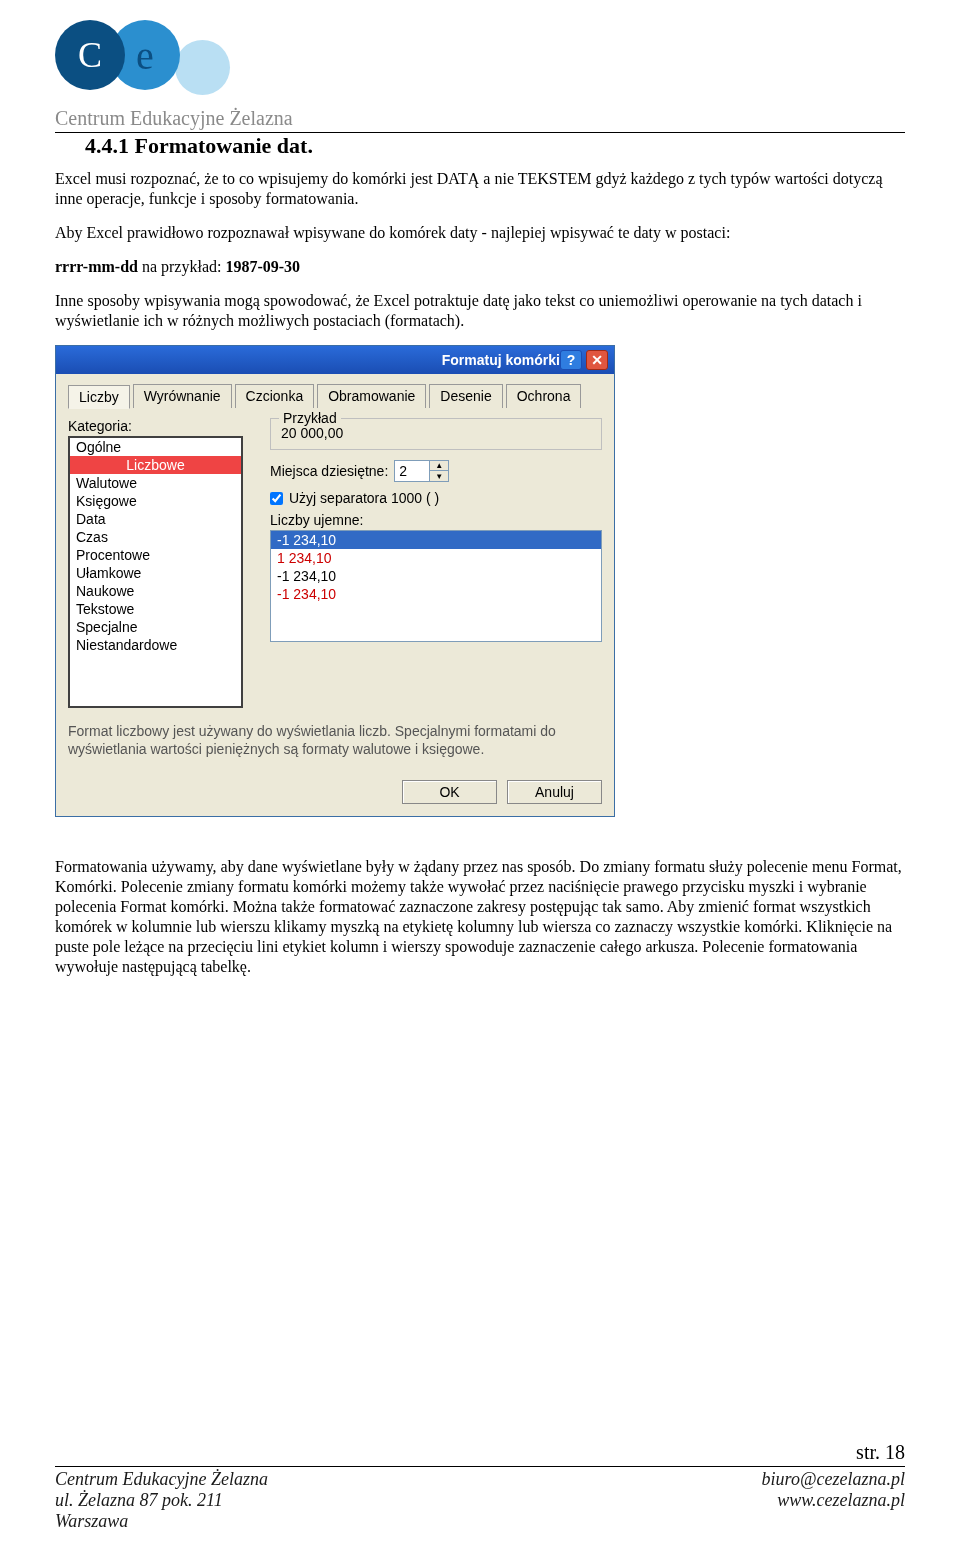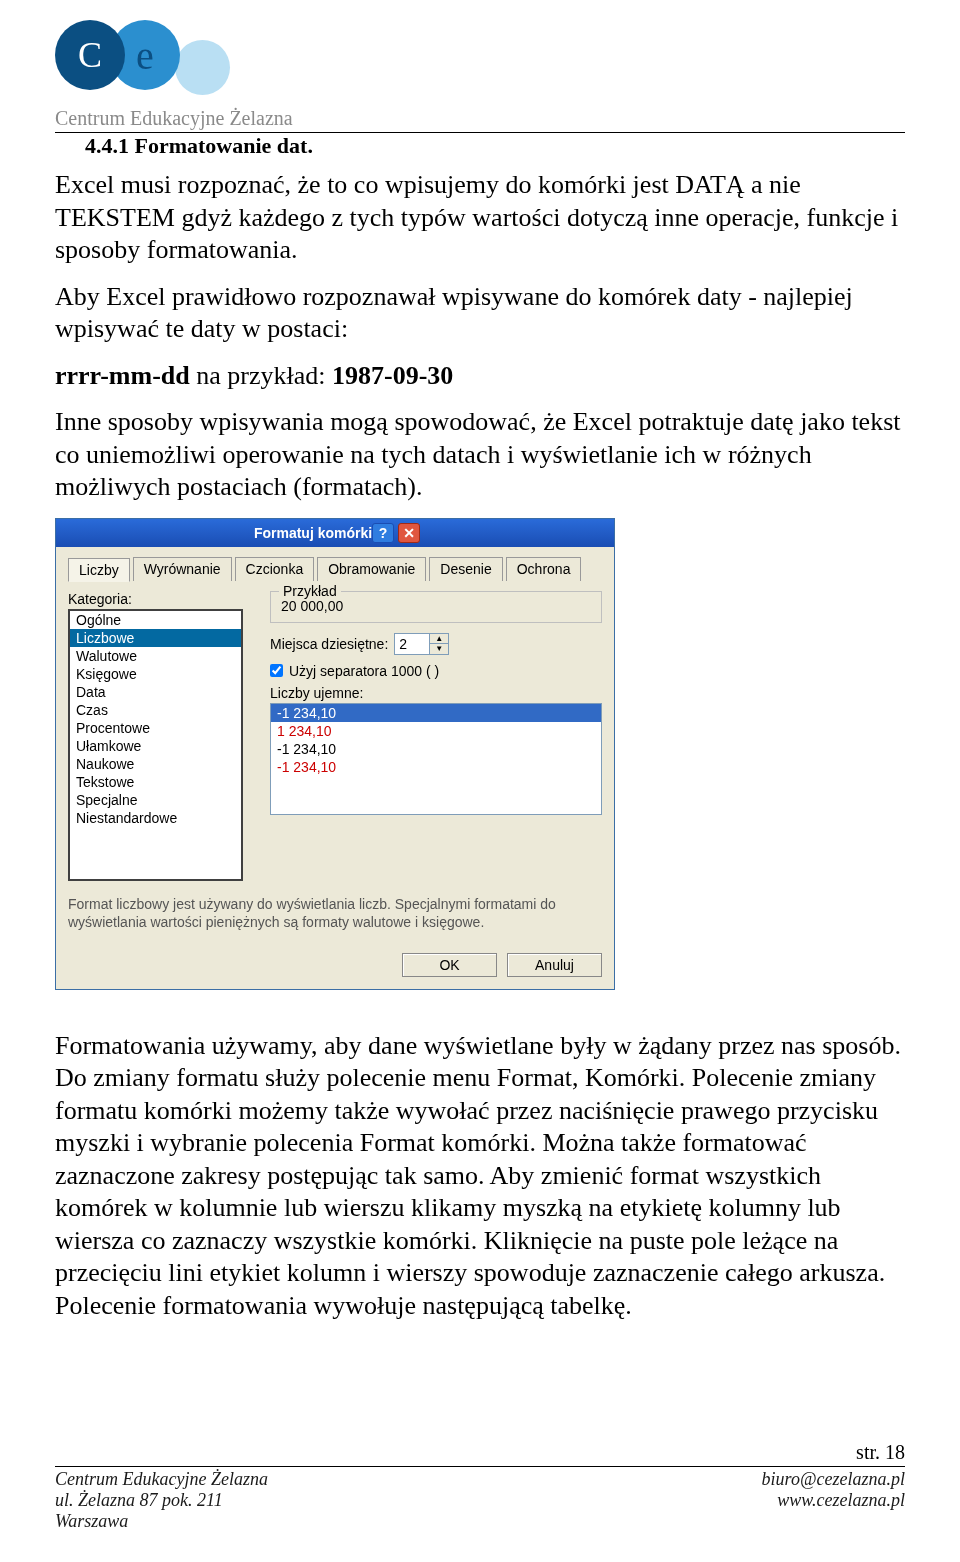--- a/index.html
+++ b/index.html
@@ -76,41 +76,41 @@
     margin-bottom: 22px;
     margin-left: 30px;
   }
   .subsection-heading {
     font-weight: bold;
     font-size: 22px;
     margin-bottom: 10px;
     margin-left: 30px;
   }
   .para {
-    font-size: 26px;
+    font-size: 16px;
     line-height: 1.25;
     margin-bottom: 14px;
   }
   .bold { font-weight: bold; }
 
   
   .dialog-wrap {
     width: 560px;
     margin-top: 6px;
     margin-bottom: 40px;
     border: 1px solid #3b6ea5;
     font-family: Tahoma, Arial, sans-serif;
     font-size: 14px;
     background: #ece9d8;
   }
   .dlg-titlebar {
     background: linear-gradient(to bottom, #2a6bd9, #1a4db3);
     color: #fff;
     display: flex;
-    justify-content: center;
+    justify-content: flex-end;
     align-items: center;
     padding: 4px 6px 4px 10px;
     font-weight: bold;
   }
   .dlg-titlebar-btns { display: flex; gap: 4px; }
   .tbbtn {
     width: 22px; height: 20px;
     display:flex; align-items:center; justify-content:center;
     color:#fff; font-weight:bold; font-size:14px;
     border-radius:3px;
@@ -132,21 +132,21 @@
   .col-left { width:175px; }
   .col-right { flex:1; }
   .lbl { margin-bottom:2px; }
   .listbox {
     border:2px solid #404040;
     background:#fff;
     height:272px;
     overflow:hidden;
   }
   .listbox .item { padding:1px 6px; }
-  .listbox .item.selected { background:#0369a1; color:#fff; }
+  .listbox .item.selected { background:#ef4444; color:#fff;text-align:center; }
 
   .fieldset {
     border:1px solid #bfbfbf;
     padding:6px 10px 8px 10px;
     margin-bottom:10px;
     position:relative;
   }
   .fieldset .legend {
     position:absolute; top:-9px; left:8px;
     background:#ece9d8; padding:0 4px;

